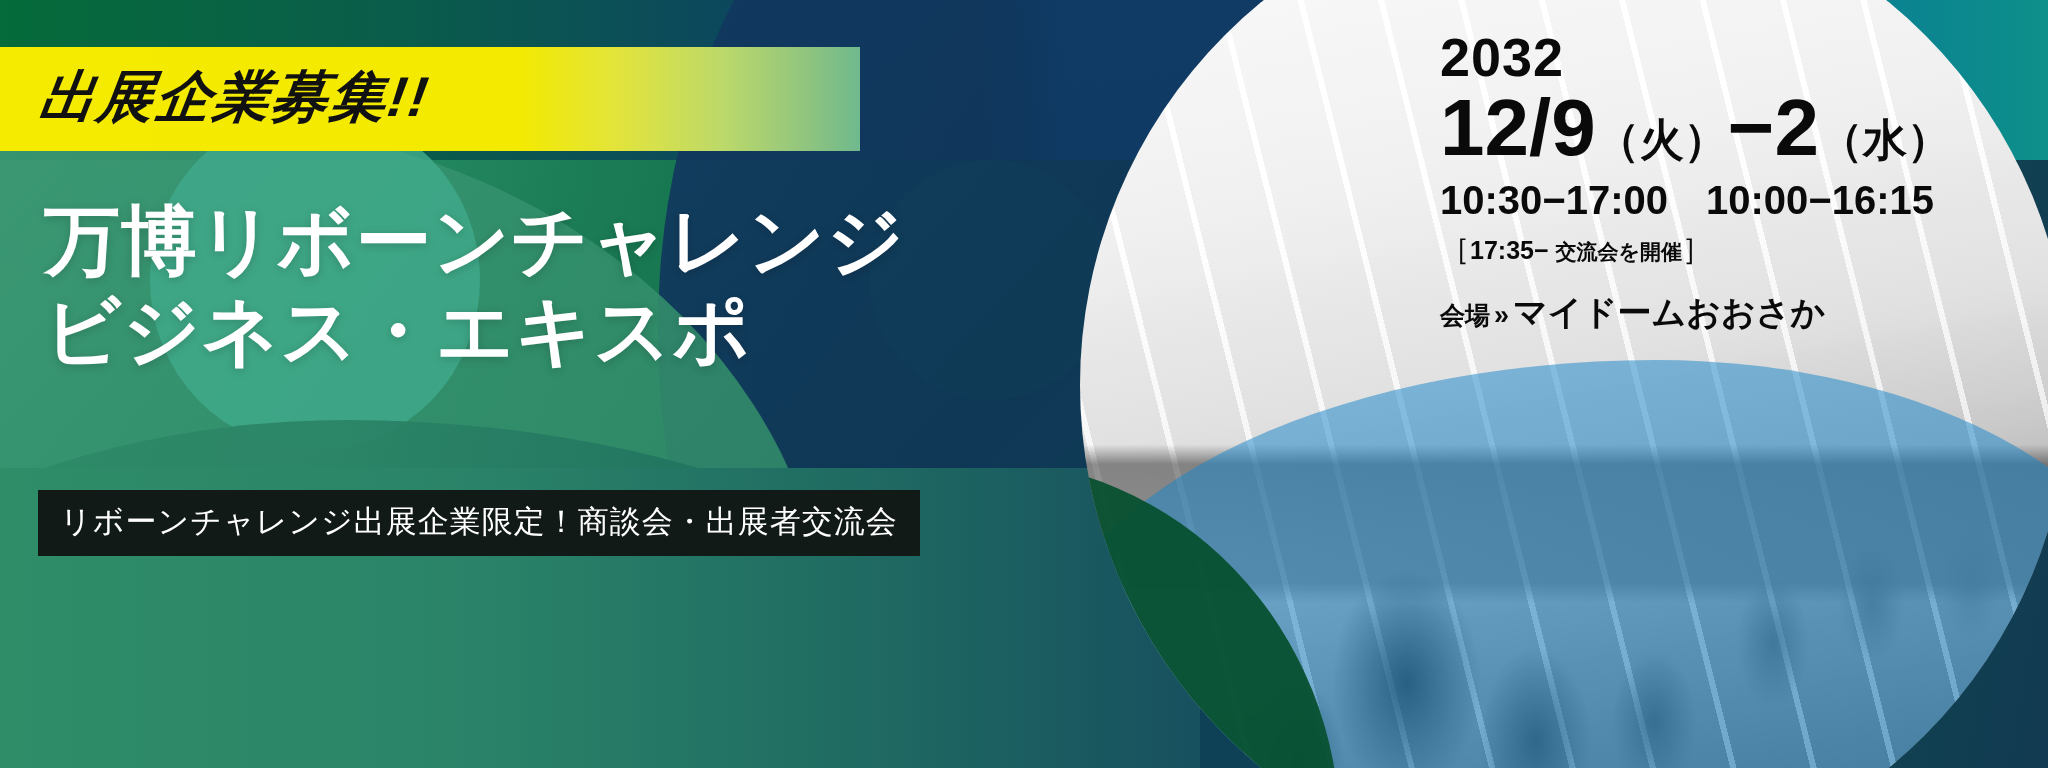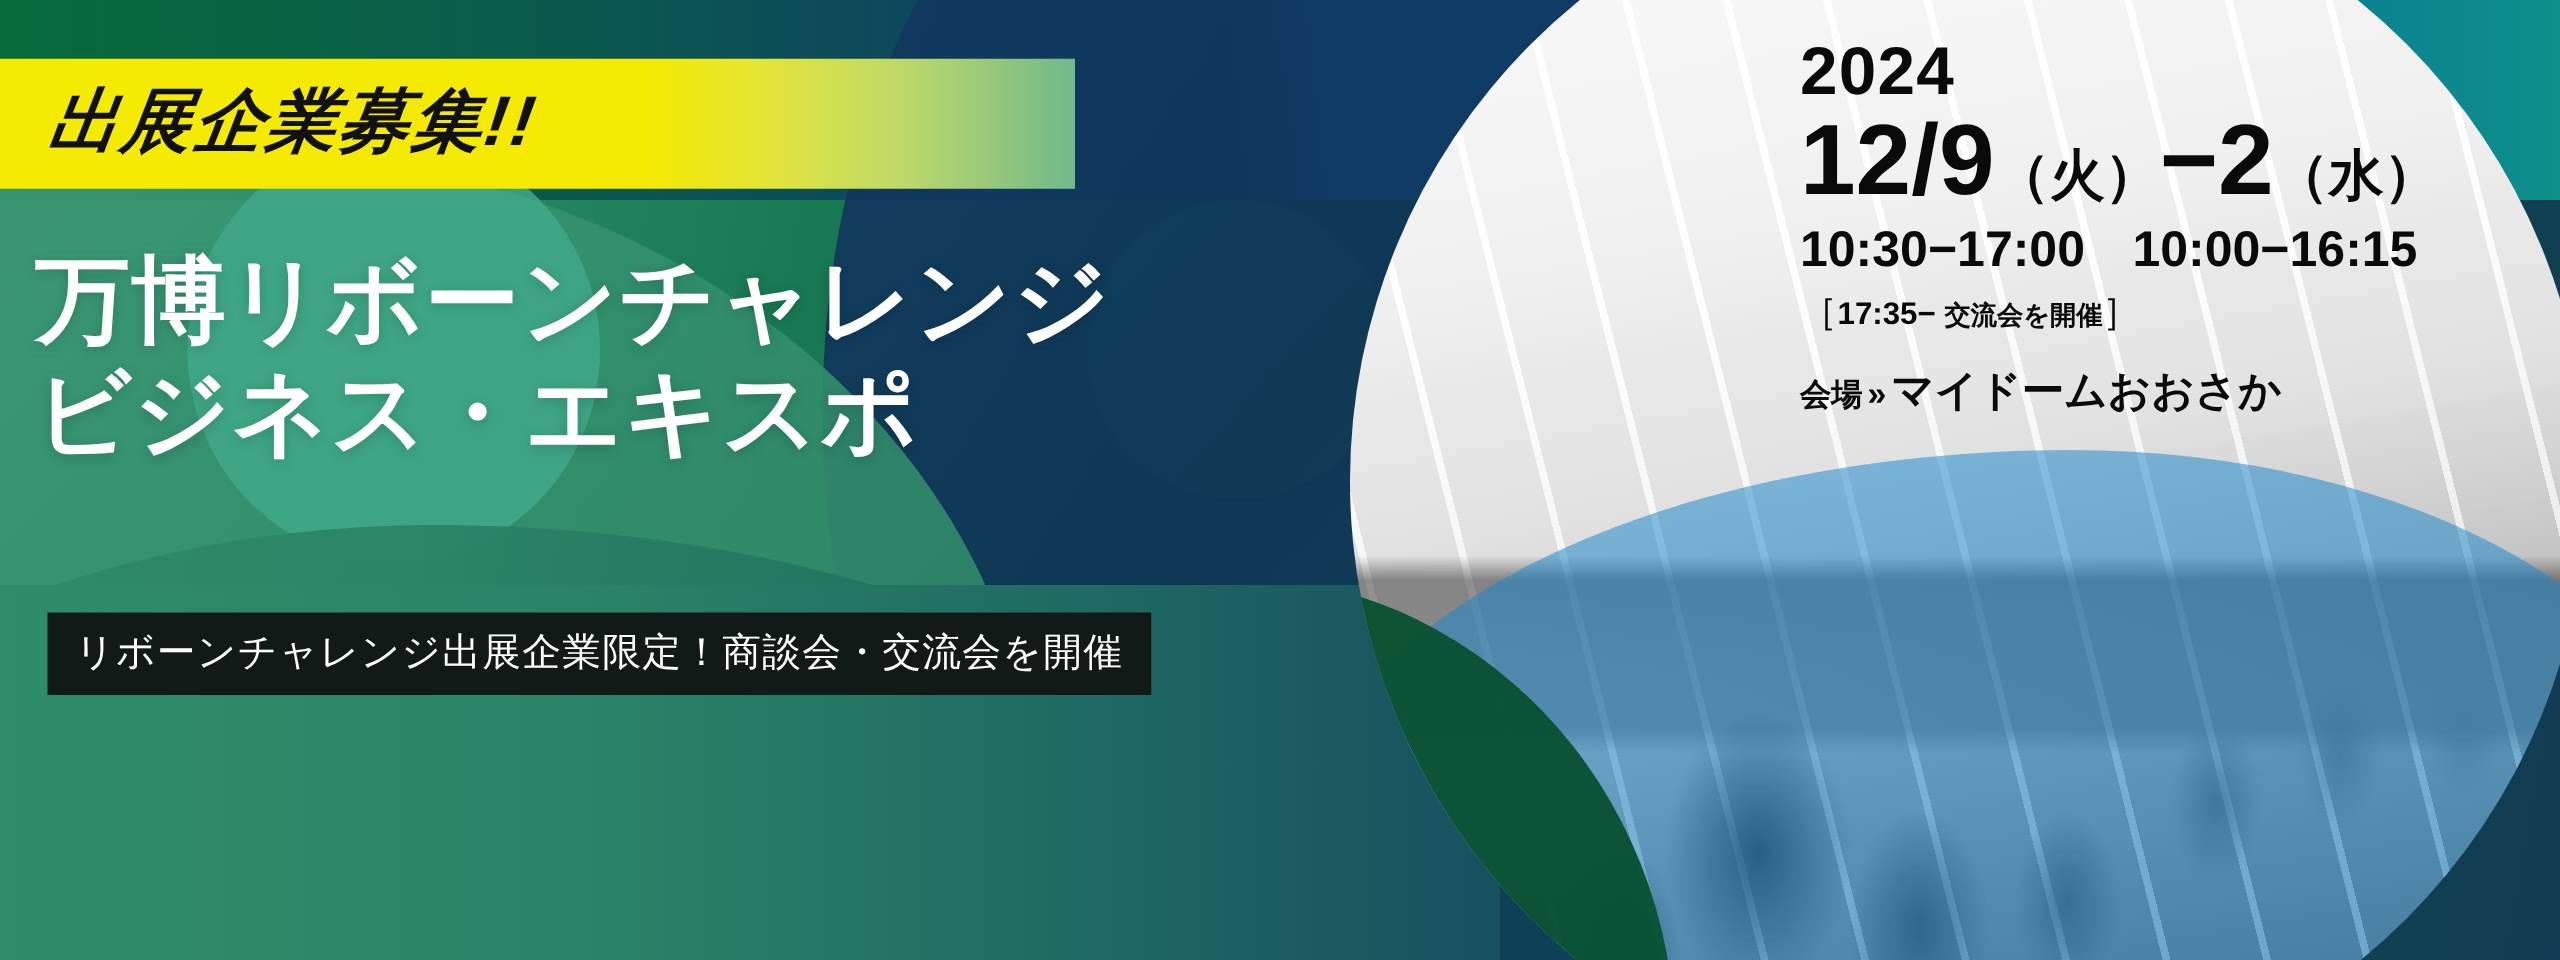--- a/index.html
+++ b/index.html
@@ -101,21 +101,21 @@
   }
   .yellow-band-text{
     position:absolute;left:40px;top:60px;
     font-size:56px;font-weight:bold;font-style:italic;
     letter-spacing:2px;color:#111;
     white-space:nowrap;
     transform:skewX(-8deg);
   }
 
   
-  .title-block{position:absolute;left:28px;top:196px;}
+  .title-block{position:absolute;left:44px;top:196px;}
   .title-line{
     color:#fff;font-weight:bold;
     font-size:76px;line-height:1.18;
     letter-spacing:1px;white-space:nowrap;
     text-shadow:0 2px 10px rgba(0,0,0,.18);
   }
   .subtitle-bar{
     position:absolute;left:38px;top:490px;
     background:#111a16;
     padding:11px 22px 13px 22px;
@@ -186,26 +186,26 @@
 
   <div class="yellow-band"></div>
   <div class="yellow-band-text">出展企業募集!!</div>
 
   <div class="title-block">
     <div class="title-line">万博リボーンチャレンジ</div>
     <div class="title-line">ビジネス・エキスポ</div>
   </div>
 
   <div class="subtitle-bar">
-    <div class="subtitle-bar-text">リボーンチャレンジ出展企業限定！商談会・交流会を開催</div>
+    <div class="subtitle-bar-text">リボーンチャレンジ出展企業限定！商談会・出展者交流会</div>
   </div>
 
 
   <div class="date-block">
-    <div class="date-year">2024</div>
+    <div class="date-year">2032</div>
 
     <div class="date-main">
       <span>12/9</span><span class="dow">（火）</span><span>−</span><span>2</span><span class="dow">（水）</span>
     </div>
 
     <div class="date-times">
       <span>10:30−17:00</span><span class="gap"></span><span>10:00−16:15</span>
     </div>
 
     <div class="date-note">

